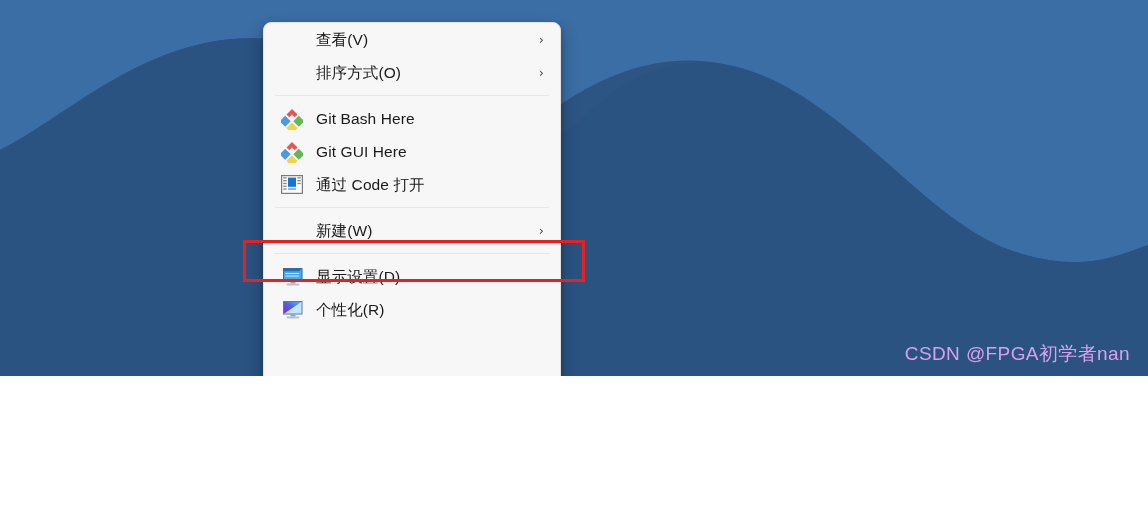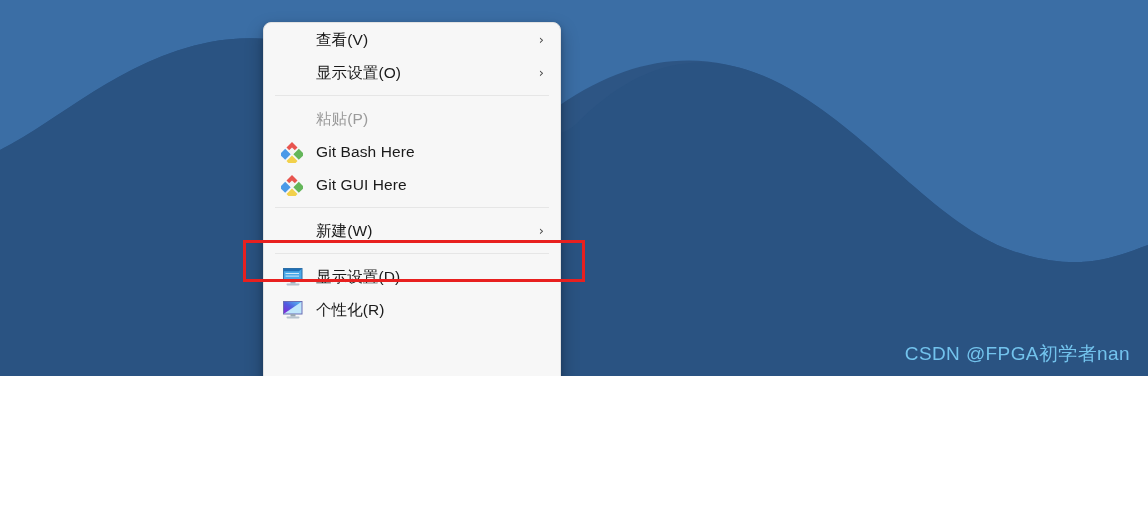--- a/index.html
+++ b/index.html
@@ -100,21 +100,21 @@
     box-sizing: border-box;
     pointer-events: none;
     z-index: 30;
   }
 
   
   #watermark {
     position: absolute;
     right: 18px;
     bottom: 9px;
-    color: #7dd3fc;
+    color: #f0abfc;
     font-size: 19px;
     opacity: 0.88;
     letter-spacing: 0.4px;
     font-family: "Liberation Sans", "DejaVu Sans", sans-serif;
     white-space: nowrap;
   }
 
   .icon-svg { display: block; }
 </style>
 </head>
@@ -141,33 +141,29 @@
   <div id="context-menu">
 
     <div class="menu-group">
       <div class="menu-item">
         <span class="icon-slot"></span>
         <span class="label">查看(V)</span>
         <span class="chevron">›</span>
       </div>
       <div class="menu-item">
         <span class="icon-slot"></span>
-        <span class="label">显示设置(O)</span>
+        <span class="label">排序方式(O)</span>
         <span class="chevron">›</span>
       </div>
     </div>
 
     <div class="separator"></div>
 
     <div class="menu-group">
 
-      <div class="menu-item disabled">
-        <span class="icon-slot"></span>
-        <span class="label">粘贴(P)</span>
-      </div>
 
 
       <div class="menu-item">
         <span class="icon-slot">
           <svg class="icon-svg" width="22" height="22" viewBox="0 0 22 22" xmlns="http://www.w3.org/2000/svg">
             <g>
               <rect x="11" y="1" width="7.8" height="7.8" transform="rotate(45 11 1)" fill="#e8554f"></rect>
               <rect x="4.2" y="7.8" width="7.8" height="7.8" transform="rotate(45 4.2 7.8)" fill="#4b9ae8"></rect>
               <rect x="17.8" y="7.8" width="7.8" height="7.8" transform="rotate(45 17.8 7.8)" fill="#64b65a"></rect>
               <rect x="11" y="14.6" width="7.8" height="7.8" transform="rotate(45 11 14.6)" fill="#f2d14b"></rect>
@@ -187,20 +183,38 @@
               <rect x="17.8" y="7.8" width="7.8" height="7.8" transform="rotate(45 17.8 7.8)" fill="#64b65a"></rect>
               <rect x="11" y="14.6" width="7.8" height="7.8" transform="rotate(45 11 14.6)" fill="#f2d14b"></rect>
               <rect x="11" y="6.4" width="5.2" height="5.2" transform="rotate(45 11 6.4)" fill="#f4f4f4"></rect>
             </g>
           </svg>
         </span>
         <span class="label">Git GUI Here</span>
       </div>
 
 
+      <div class="menu-item">
+        <span class="icon-slot">
+          <svg class="icon-svg" width="22" height="19" viewBox="0 0 22 19" xmlns="http://www.w3.org/2000/svg">
+            <rect x="0.6" y="0.6" width="20.8" height="17.8" fill="#fbfbfb" stroke="#7a7a7a" stroke-width="1.2"></rect>
+            <rect x="2.2" y="2.2" width="3.4" height="1.3" fill="#8a8a8a"></rect>
+            <rect x="2.2" y="5" width="3.4" height="1.3" fill="#8a8a8a"></rect>
+            <rect x="2.2" y="7.8" width="3.4" height="1.3" fill="#8a8a8a"></rect>
+            <rect x="2.2" y="10.6" width="3.4" height="1.3" fill="#8a8a8a"></rect>
+            <rect x="2.2" y="13.4" width="3.4" height="1.3" fill="#8a8a8a"></rect>
+            <rect x="16.4" y="2.2" width="3.4" height="1.3" fill="#8a8a8a"></rect>
+            <rect x="16.4" y="5" width="3.4" height="1.3" fill="#8a8a8a"></rect>
+            <rect x="16.4" y="7.8" width="3.4" height="1.3" fill="#8a8a8a"></rect>
+            <rect x="7" y="2.6" width="8" height="9.2" fill="#1476d1"></rect>
+            <rect x="7" y="13.4" width="8" height="1.3" fill="#8a8a8a"></rect>
+          </svg>
+        </span>
+        <span class="label">通过 Code 打开</span>
+      </div>
 
 
     </div>
 
     <div class="separator"></div>
 
     <div class="menu-group">
       <div class="menu-item">
         <span class="icon-slot"></span>
         <span class="label">新建(W)</span>

